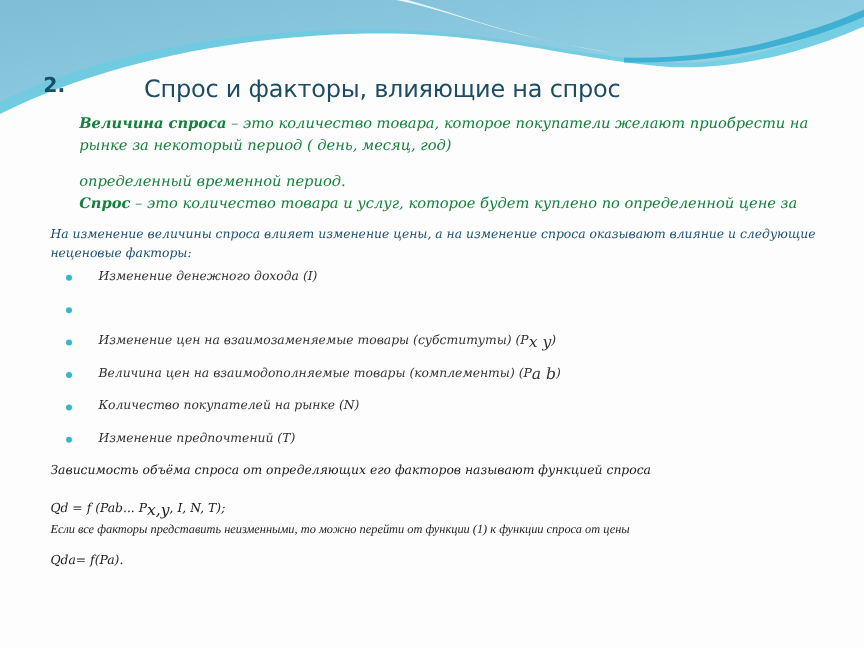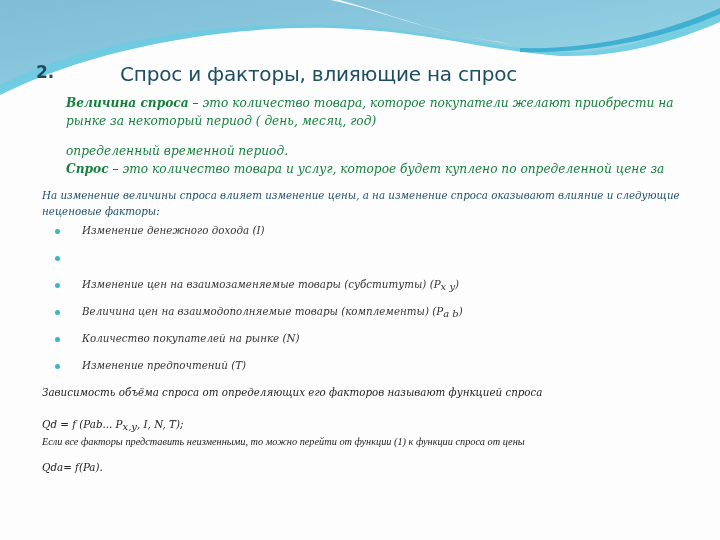--- a/index.html
+++ b/index.html
@@ -11,21 +11,21 @@
   .title-num { position:absolute; left:36px; top:0; }
   .title-text { position:absolute; left:120px; top:0; font-weight:normal; font-size:20px; letter-spacing:-0.2px; }
   .def { position:absolute; left:66px; width:610px; font-style:italic; font-size:12.2px; line-height:18px; color:#15803d; }
   .def b { font-weight:bold; }
   .intro { position:absolute; left:42px; top:187px; width:640px; font-style:italic; font-size:10.3px;
            line-height:16px; color:#1d4f6c; }
   .bullets { position:absolute; left:54px; top:224px; width:640px; margin:0; padding:0; list-style:none; }
   .bullets li { position:relative; height:27.1px; font-style:italic; font-size:10.3px; color:#333; }
   .bullet-dot { position:absolute; left:1px; top:5px; width:5px; height:5px; border-radius:50%; background:#33b7c9; }
   .bullet-text { position:absolute; left:28px; top:0; }
-  .sub { font-size:10px; vertical-align:-2px; }
+  .sub { font-size:13px; vertical-align:-2px; }
   .line { position:absolute; left:42px; font-style:italic; font-size:10.3px; color:#222; white-space:nowrap; }
 </style>
 </head>
 <body>
 
 <svg class="wave" viewBox="0 0 720 110" preserveAspectRatio="none">
   <defs>
     <linearGradient id="g1" x1="0" y1="0" x2="1" y2="1">
       <stop offset="0" stop-color="#7fbcd6"></stop>
       <stop offset="0.5" stop-color="#8ccbe0"></stop>

